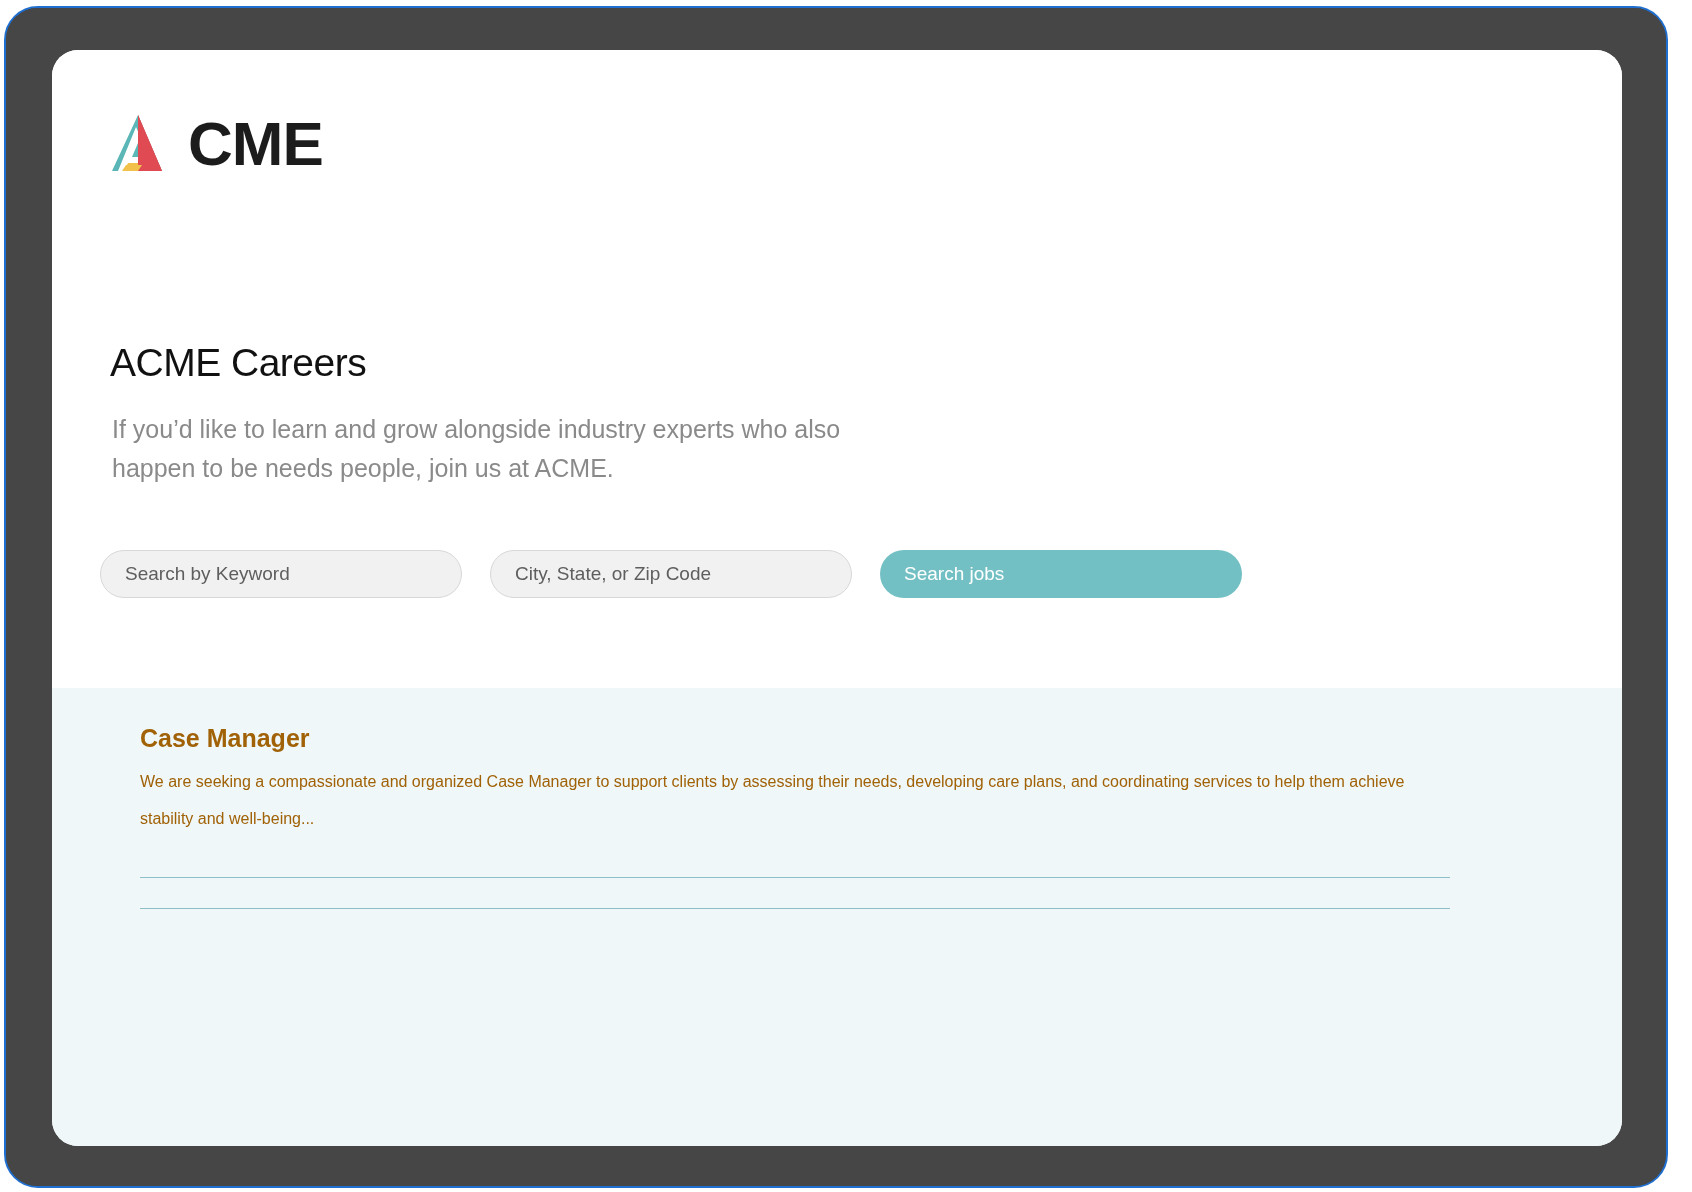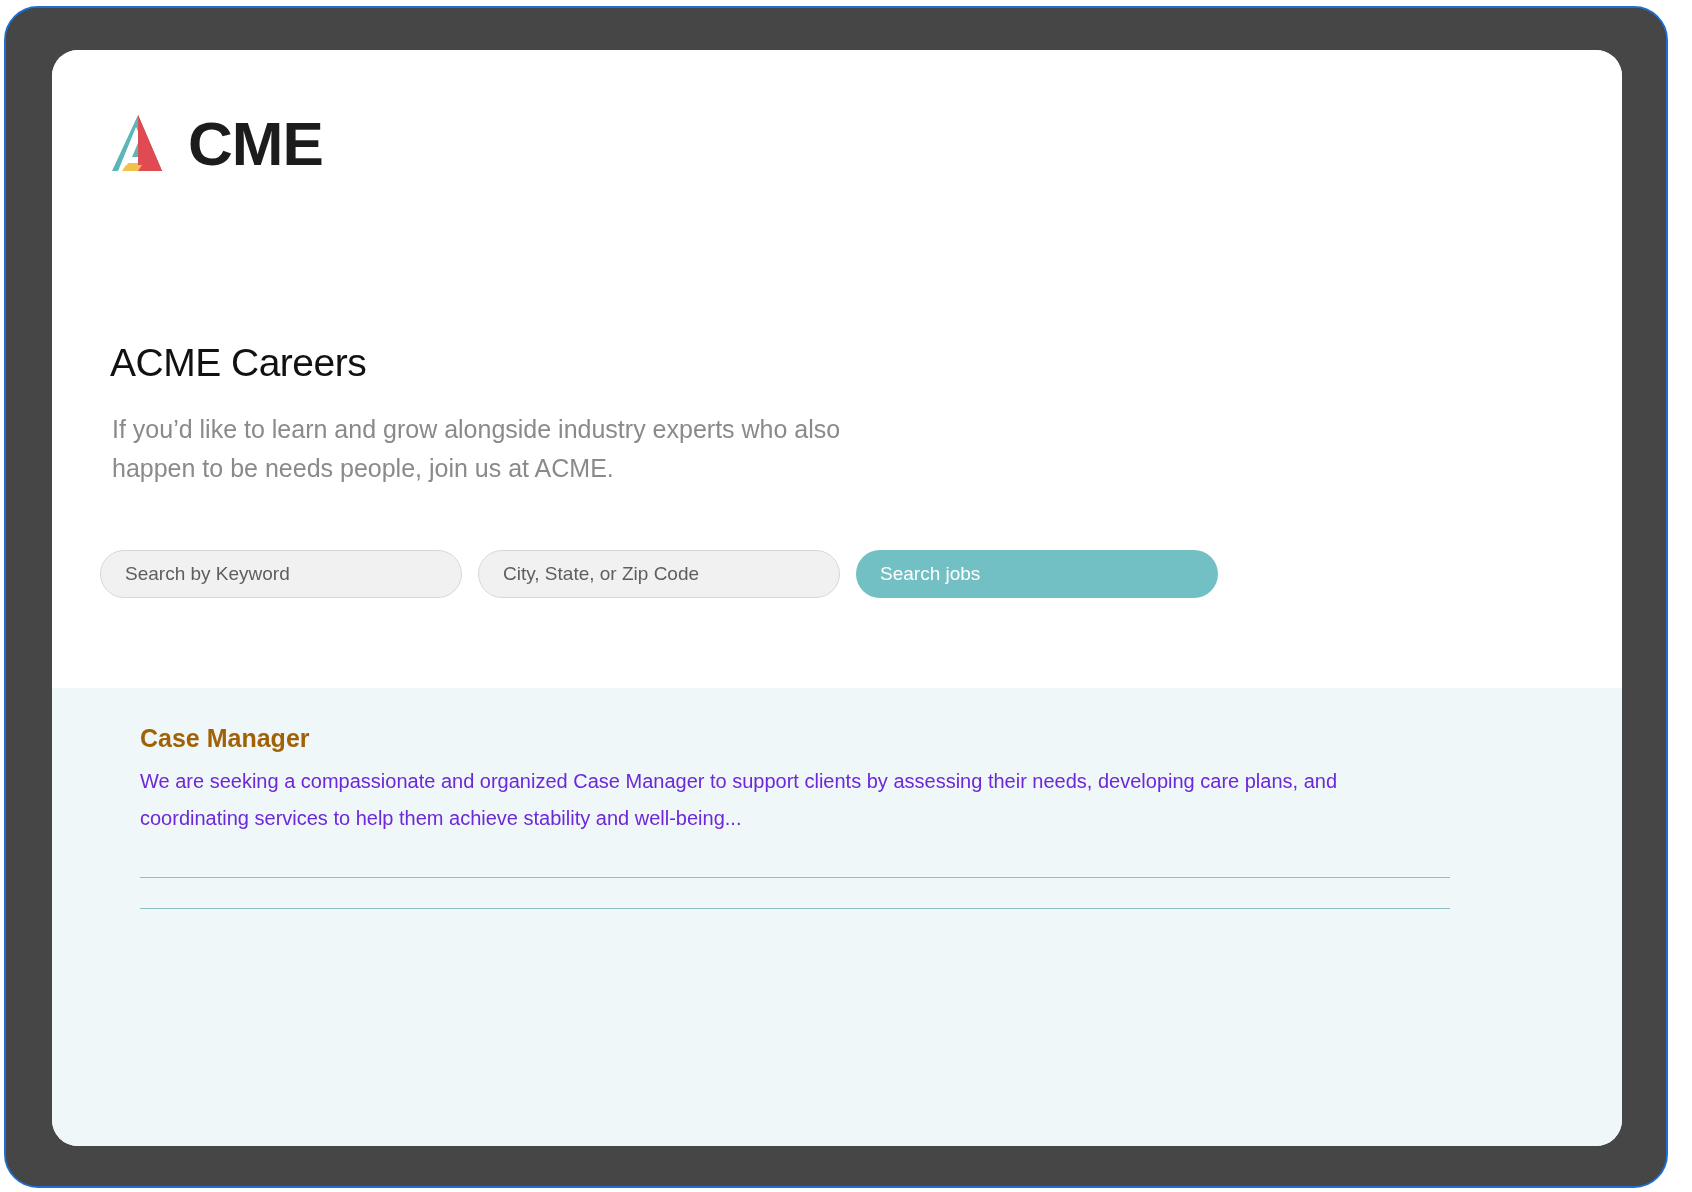--- a/index.html
+++ b/index.html
@@ -101,21 +101,21 @@
     font-weight: 400;
     max-width: 760px;
   }
 
   #search-bar {
     position: absolute;
     left: 48px;
     top: 500px;
     display: flex;
     align-items: flex-start;
-    gap: 16px;
+    gap: 28px;
   }
 
   .search-field {
     height: 48px;
     border-radius: 24px;
     border: 1px solid #d8d8d8;
     background: #f1f1f1;
     font-size: 19px;
     color: #5e5e5e;
     padding: 0 24px;
@@ -155,23 +155,23 @@
   .job-item { padding-bottom: 10px; }
 
   .job-title {
     font-size: 25px;
     font-weight: 700;
     color: #a16207;
     margin-bottom: 10px;
   }
 
   .job-desc {
-    font-size: 20px;
+    font-size: 16px;
     line-height: 37px;
-    color: #6d28d9;
+    color: #a16207;
     max-width: 1285px;
   }
 
   .job-divider {
     height: 1px;
     background: #8fbfc6;
     margin: 30px 0 26px 0;
     width: 1310px;
   }
 </style>

